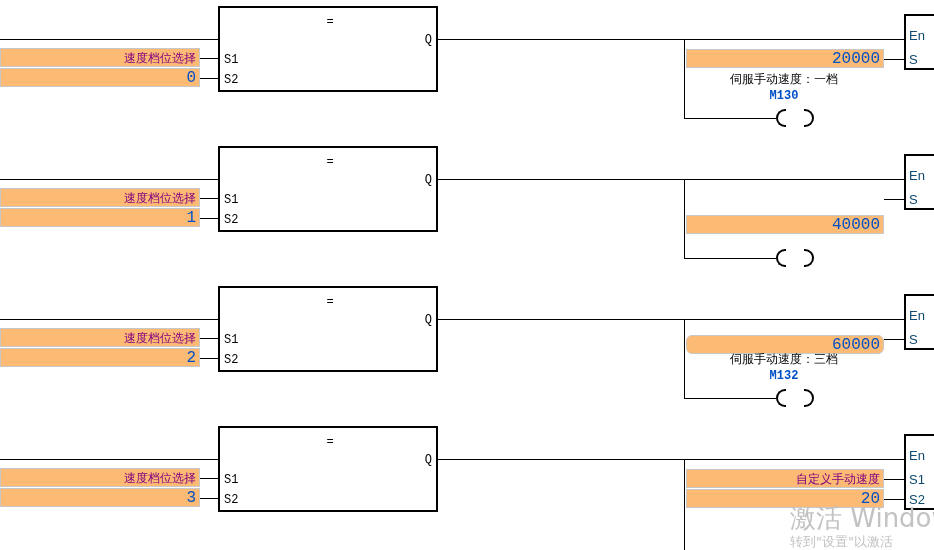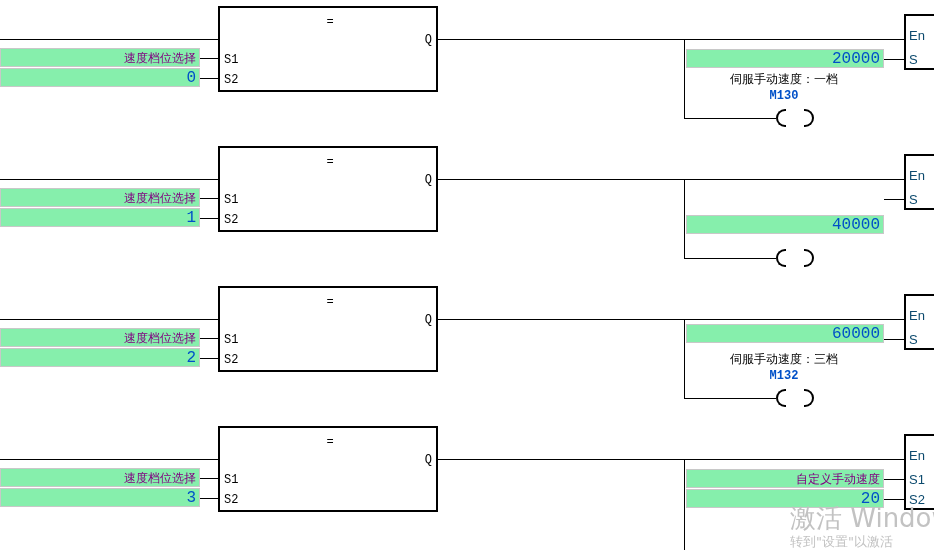--- a/index.html
+++ b/index.html
@@ -38,21 +38,21 @@
     font-size:12px;color:#000;line-height:12px;
   }
   .pin-s2{
     position:absolute;left:4px;top:66px;
     font-family:"Liberation Mono","DejaVu Sans Mono",monospace;
     font-size:12px;color:#000;line-height:12px;
   }
 
   
   .opbox{
-    position:absolute;height:19px;border:1px solid #c8c8c8;background:#86efac;
+    position:absolute;height:19px;border:1px solid #c8c8c8;background:#fdba74;
     box-sizing:border-box;
   }
   .opbox span{
     position:absolute;right:3px;top:1px;
     font-size:12px;line-height:16px;white-space:nowrap;
   }
   .opbox.sym span{color:#800080;font-family:"DejaVu Sans",sans-serif;font-size:12px;}
   .opbox.num span{color:#0050c8;font-family:"Liberation Mono","DejaVu Sans Mono",monospace;font-size:16px;}
 
   .left-op{left:0;width:200px;}
@@ -184,21 +184,21 @@
     <div class="opbox sym left-op" style="top:48px;">
       <span>速度档位选择</span>
     </div>
     <div class="hline" style="left:200px;top:58px;width:18px;"></div>
     <div class="opbox num left-op" style="top:68px;">
       <span>2</span>
     </div>
     <div class="hline" style="left:200px;top:78px;width:18px;"></div>
     <div class="hline" style="left:438px;top:39px;width:466px;"></div>
     <div class="vline" style="left:684px;top:39px;height:80px;"></div>
-    <div class="opbox num right-op" style="top:44px;">
+    <div class="opbox num right-op" style="top:55px;border-radius:6px;">
       <span>60000</span>
     </div>
     <div class="hline" style="left:884px;top:59px;width:20px;"></div>
     <div class="mov-block">
       <div class="mov-pin" style="top:14px;">En</div>
       <div class="mov-pin" style="top:38px;">S</div>
     </div>
     <div class="comment" style="left:684px;top:72px;width:200px;">伺服手动速度：三档</div>
     <div class="addr" style="left:684px;top:89px;width:200px;">M132</div>
     <div class="hline" style="left:684px;top:118px;width:92px;"></div>

